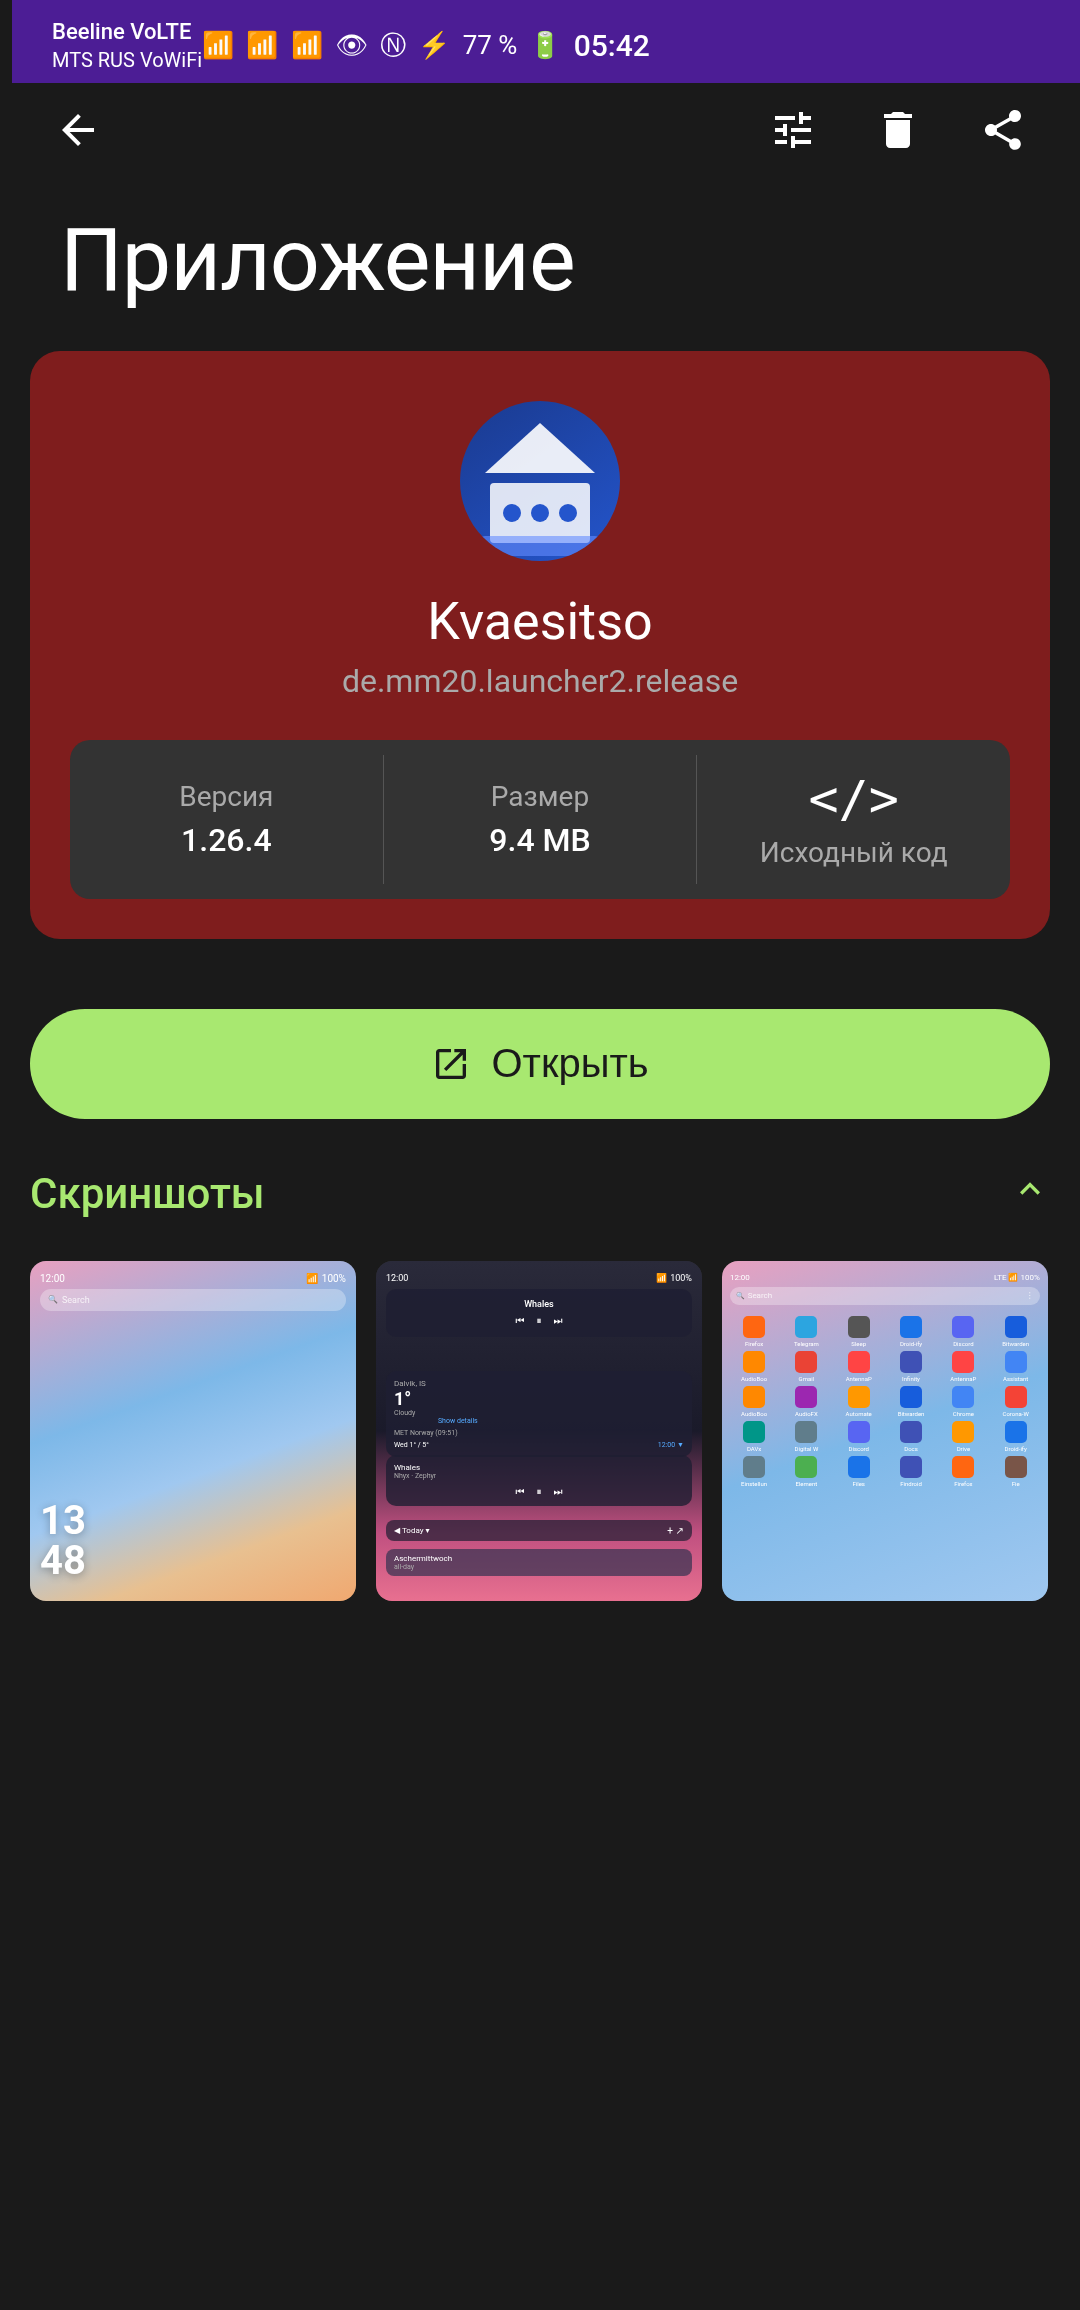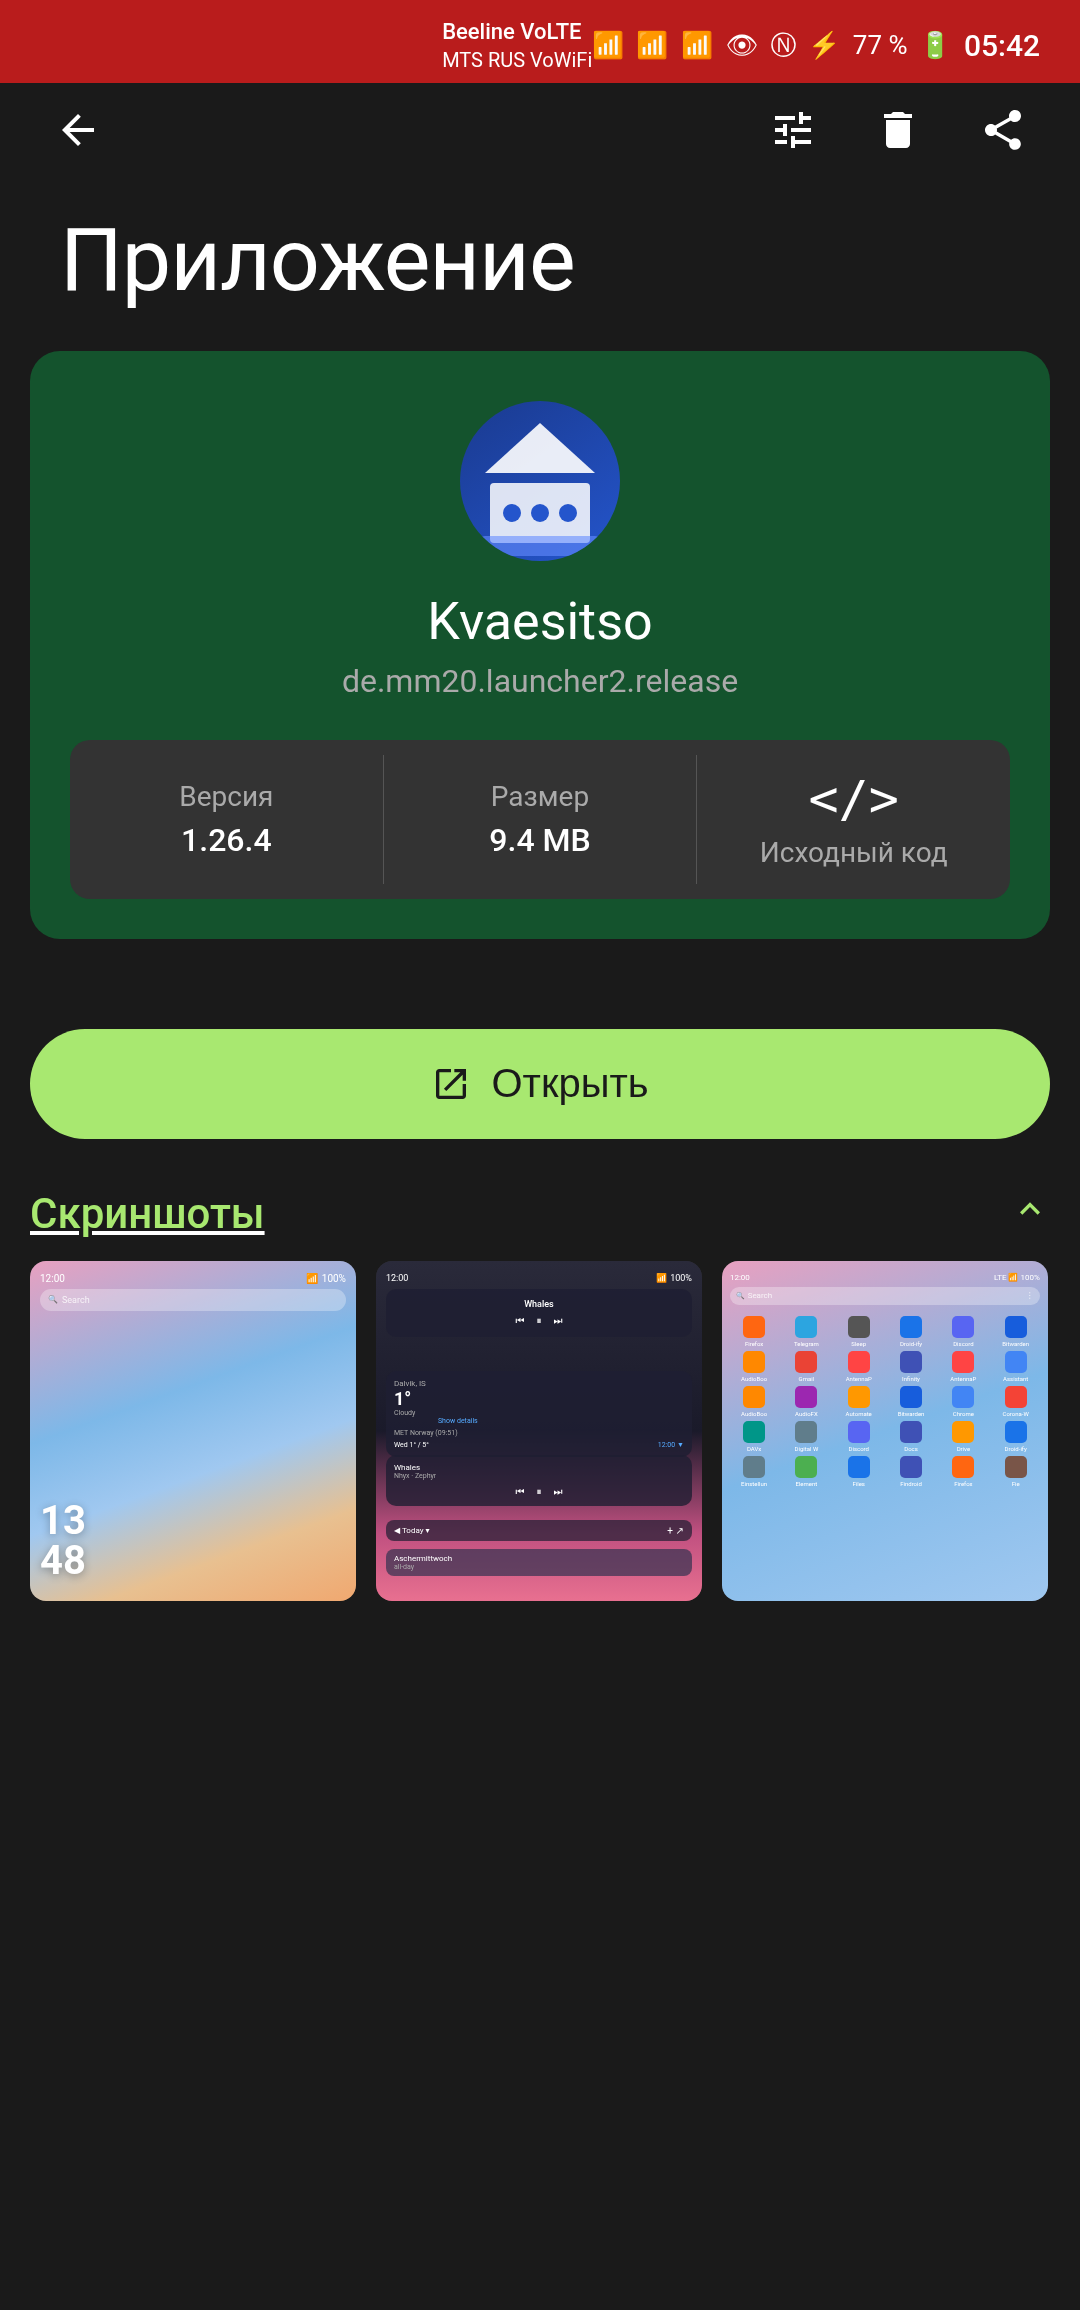--- a/index.html
+++ b/index.html
@@ -10,24 +10,25 @@
       min-height: 2310px;
       background-color: #1a1a1a;
       font-family: 'Roboto', Arial, sans-serif;
       color: #ffffff;
       overflow-x: hidden;
     }
 
     
     .status-bar {
       display: flex;
-      justify-content: flex-end;
+      justify-content: flex-start;
       align-items: center;
       padding: 18px 40px 10px;
-      background-color: #b91c1c;
+      background-color: #4c1d95;
+      margin-left: 12px;
     }
     .status-left {
       display: flex;
       flex-direction: column;
       font-size: 22px;
       color: #ffffff;
       line-height: 1.3;
     }
     .status-left .carrier1 { font-weight: 500; }
     .status-left .carrier2 { font-weight: 400; font-size: 20px; }
@@ -78,22 +79,22 @@
     .page-title {
       padding: 30px 60px 40px;
       font-size: 88px;
       font-weight: 400;
       color: #ffffff;
       letter-spacing: -1px;
     }
 
     
     .app-card {
-      margin: 0 30px 60px;
-      background-color: #14532d;
+      margin: 0 30px 40px;
+      background-color: #7f1d1d;
       border-radius: 30px;
       padding: 50px 40px 40px;
     }
     .app-icon-container {
       display: flex;
       justify-content: center;
       margin-bottom: 30px;
     }
     .app-icon {
       width: 160px;
@@ -224,22 +225,21 @@
     }
 
     
     .screenshots-section {
       padding: 0 30px;
     }
     .screenshots-header {
       display: flex;
       justify-content: space-between;
       align-items: center;
-      margin-bottom: 22px;
-      text-decoration: underline;
+      margin-bottom: 42px;
     }
     .screenshots-title {
       font-size: 42px;
       font-weight: 500;
       color: #a8e870;
     }
     .screenshots-chevron {
       color: #a8e870;
       font-size: 40px;
     }

